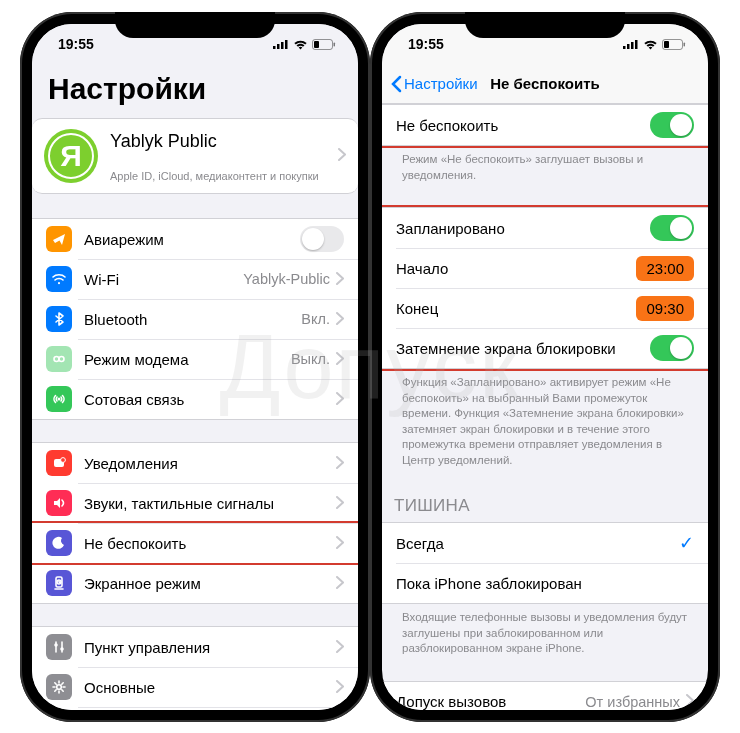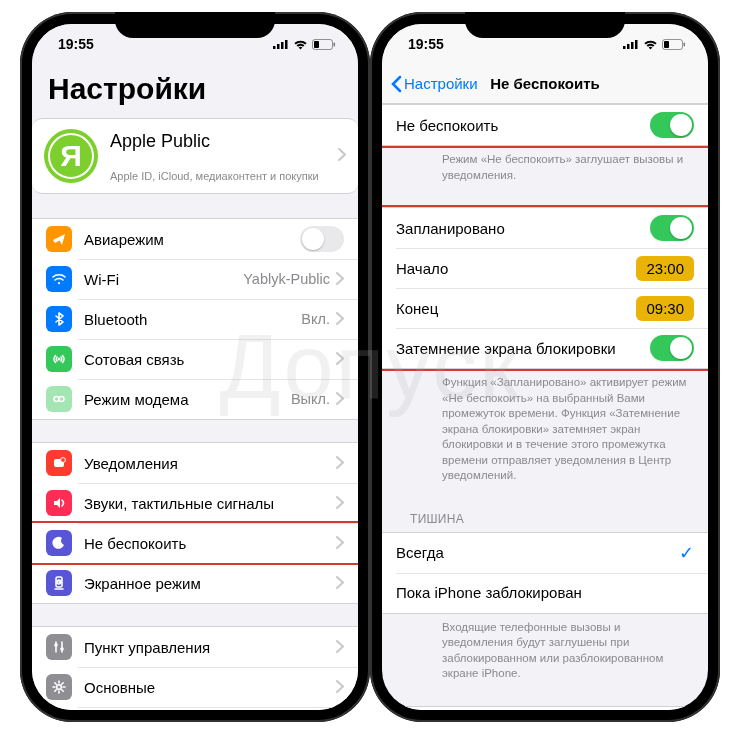--- a/index.html
+++ b/index.html
@@ -92,26 +92,26 @@
     font-size: 15px;
     font-weight: 600;
     pointer-events: none;
   }
   
   .content { height: calc(100% - 40px); overflow: hidden; }
   .content.inner { height: calc(100% - 80px); }
   .group { margin-top: 0; }
   .group + .group { margin-top: 22px; }
   .group-header {
-    font-size: 12px; color: #8a8a8e; letter-spacing: 0.3px;
-    padding: 4px 28px 6px; text-transform: uppercase;
+    font-size: 17px; color: #8a8a8e; letter-spacing: 0.3px;
+    padding: 4px 12px 6px; text-transform: uppercase;
   }
   .group-footer {
     font-size: 11.5px; color: #8a8a8e;
-    padding: 6px 20px 2px; line-height: 1.35; margin-left: 40px;
+    padding: 6px 20px 2px; line-height: 1.35;
   }
   .list {
     background: #fff;
     border-top: 0.5px solid #d1d1d6;
     border-bottom: 0.5px solid #d1d1d6;
   }
   .row {
     min-height: 40px;
     display: flex; align-items: center;
     padding: 0 14px 0 14px;
@@ -140,21 +140,21 @@
   }
   .toggle .knob {
     position:absolute; top:2px; left:2px;
     width:22px; height:22px; border-radius:11px; background:#fff;
     box-shadow: 0 1px 2px rgba(0,0,0,0.25);
     transition: left .1s;
   }
   .toggle.on { background:#34c759; }
   .toggle.on .knob { left:20px; }
   .time-pill {
-    background:#eab308; border-radius:6px;
+    background:#f97316; border-radius:6px;
     padding: 4px 10px; font-size:15px; color:#000;
   }
   .highlight { box-shadow: 0 0 0 2px #d33b2f; position: relative; z-index:5; }
   
   .profile {
     display:flex; align-items:center;
     background:#fff; border-radius:10px;
     padding:10px 12px; margin: 0 0 24px;
     border-top:0.5px solid #d1d1d6; border-bottom:0.5px solid #d1d1d6;
   }
@@ -204,21 +204,21 @@
               <rect x="21.5" y="3.5" width="1.5" height="4" rx="0.75" fill="#000" fill-opacity="0.5"></rect>
             </svg>
         </span>
       </div>
       <div class="content">
         <div class="large-title">Настройки</div>
 
         <div class="profile">
           <div class="avatar">Я</div>
           <div class="profile-texts" style="flex:1">
-            <div class="name">Apple Public</div>
+            <div class="name">Yablyk Public</div>
             <div class="sub">Apple ID, iCloud, медиаконтент и покупки</div>
           </div>
           <span class="chev">
             <svg width="8" height="13" viewBox="0 0 8 13">
                 <path d="M1 1 L7 6.5 L1 12" stroke="#c7c7cc" stroke-width="2" fill="none" stroke-linecap="round"></path>
               </svg>
           </span>
         </div>
 
         <div class="group">
@@ -253,40 +253,40 @@
                     <path d="M8 2 L12 5 L5 11 M5 5 L12 11 L8 14 L8 2" stroke="#fff" stroke-width="1.6" fill="none" stroke-linecap="round" stroke-linejoin="round"></path>
                   </svg>
                 </div>
                 <span class="label">Bluetooth</span>
                 <span class="value">Вкл.</span>
                 <span class="chev"><svg width="8" height="13" viewBox="0 0 8 13">
                     <path d="M1 1 L7 6.5 L1 12" stroke="#c7c7cc" stroke-width="2" fill="none" stroke-linecap="round"></path>
                   </svg></span>
               </div>
               <div class="row">
+                <div class="icon" style="background: rgb(52, 199, 89); opacity: 0.45;">
+                  <svg width="16" height="16" viewBox="0 0 16 16">
+                    <circle cx="5.5" cy="8" r="2.5" stroke="#fff" stroke-width="1.6" fill="none" stroke-linecap="round" stroke-linejoin="round"></circle>
+                    <circle cx="10.5" cy="8" r="2.5" stroke="#fff" stroke-width="1.6" fill="none" stroke-linecap="round" stroke-linejoin="round"></circle>
+                  </svg>
+                </div>
+                <span class="label">Режим модема</span>
+                <span class="value">Выкл.</span>
+                <span class="chev"><svg width="8" height="13" viewBox="0 0 8 13">
+                    <path d="M1 1 L7 6.5 L1 12" stroke="#c7c7cc" stroke-width="2" fill="none" stroke-linecap="round"></path>
+                  </svg></span>
+              </div>
+              <div class="row">
                 <div class="icon" style="background: rgb(52, 199, 89);">
                   <svg width="16" height="16" viewBox="0 0 16 16">
                     <circle cx="8" cy="8" r="1.5" fill="#fff"></circle>
                     <path d="M4.5 11.5 C2.5 9.5 2.5 6.5 4.5 4.5 M11.5 4.5 C13.5 6.5 13.5 9.5 11.5 11.5 M6 10 C5 9 5 7 6 6 M10 6 C11 7 11 9 10 10" stroke="#fff" stroke-width="1.6" fill="none" stroke-linecap="round" stroke-linejoin="round"></path>
                   </svg>
                 </div>
                 <span class="label">Сотовая связь</span>
-                <span class="chev"><svg width="8" height="13" viewBox="0 0 8 13">
-                    <path d="M1 1 L7 6.5 L1 12" stroke="#c7c7cc" stroke-width="2" fill="none" stroke-linecap="round"></path>
-                  </svg></span>
-              </div>
-              <div class="row">
-                <div class="icon" style="background: rgb(52, 199, 89); opacity: 0.45;">
-                  <svg width="16" height="16" viewBox="0 0 16 16">
-                    <circle cx="5.5" cy="8" r="2.5" stroke="#fff" stroke-width="1.6" fill="none" stroke-linecap="round" stroke-linejoin="round"></circle>
-                    <circle cx="10.5" cy="8" r="2.5" stroke="#fff" stroke-width="1.6" fill="none" stroke-linecap="round" stroke-linejoin="round"></circle>
-                  </svg>
-                </div>
-                <span class="label">Режим модема</span>
-                <span class="value">Выкл.</span>
                 <span class="chev"><svg width="8" height="13" viewBox="0 0 8 13">
                     <path d="M1 1 L7 6.5 L1 12" stroke="#c7c7cc" stroke-width="2" fill="none" stroke-linecap="round"></path>
                   </svg></span>
               </div>
             </div>
           </div>
         <div class="group">
             <div class="list" id="left-g2">
               <div class="row">
                 <div class="icon" style="background: rgb(255, 59, 48);">

